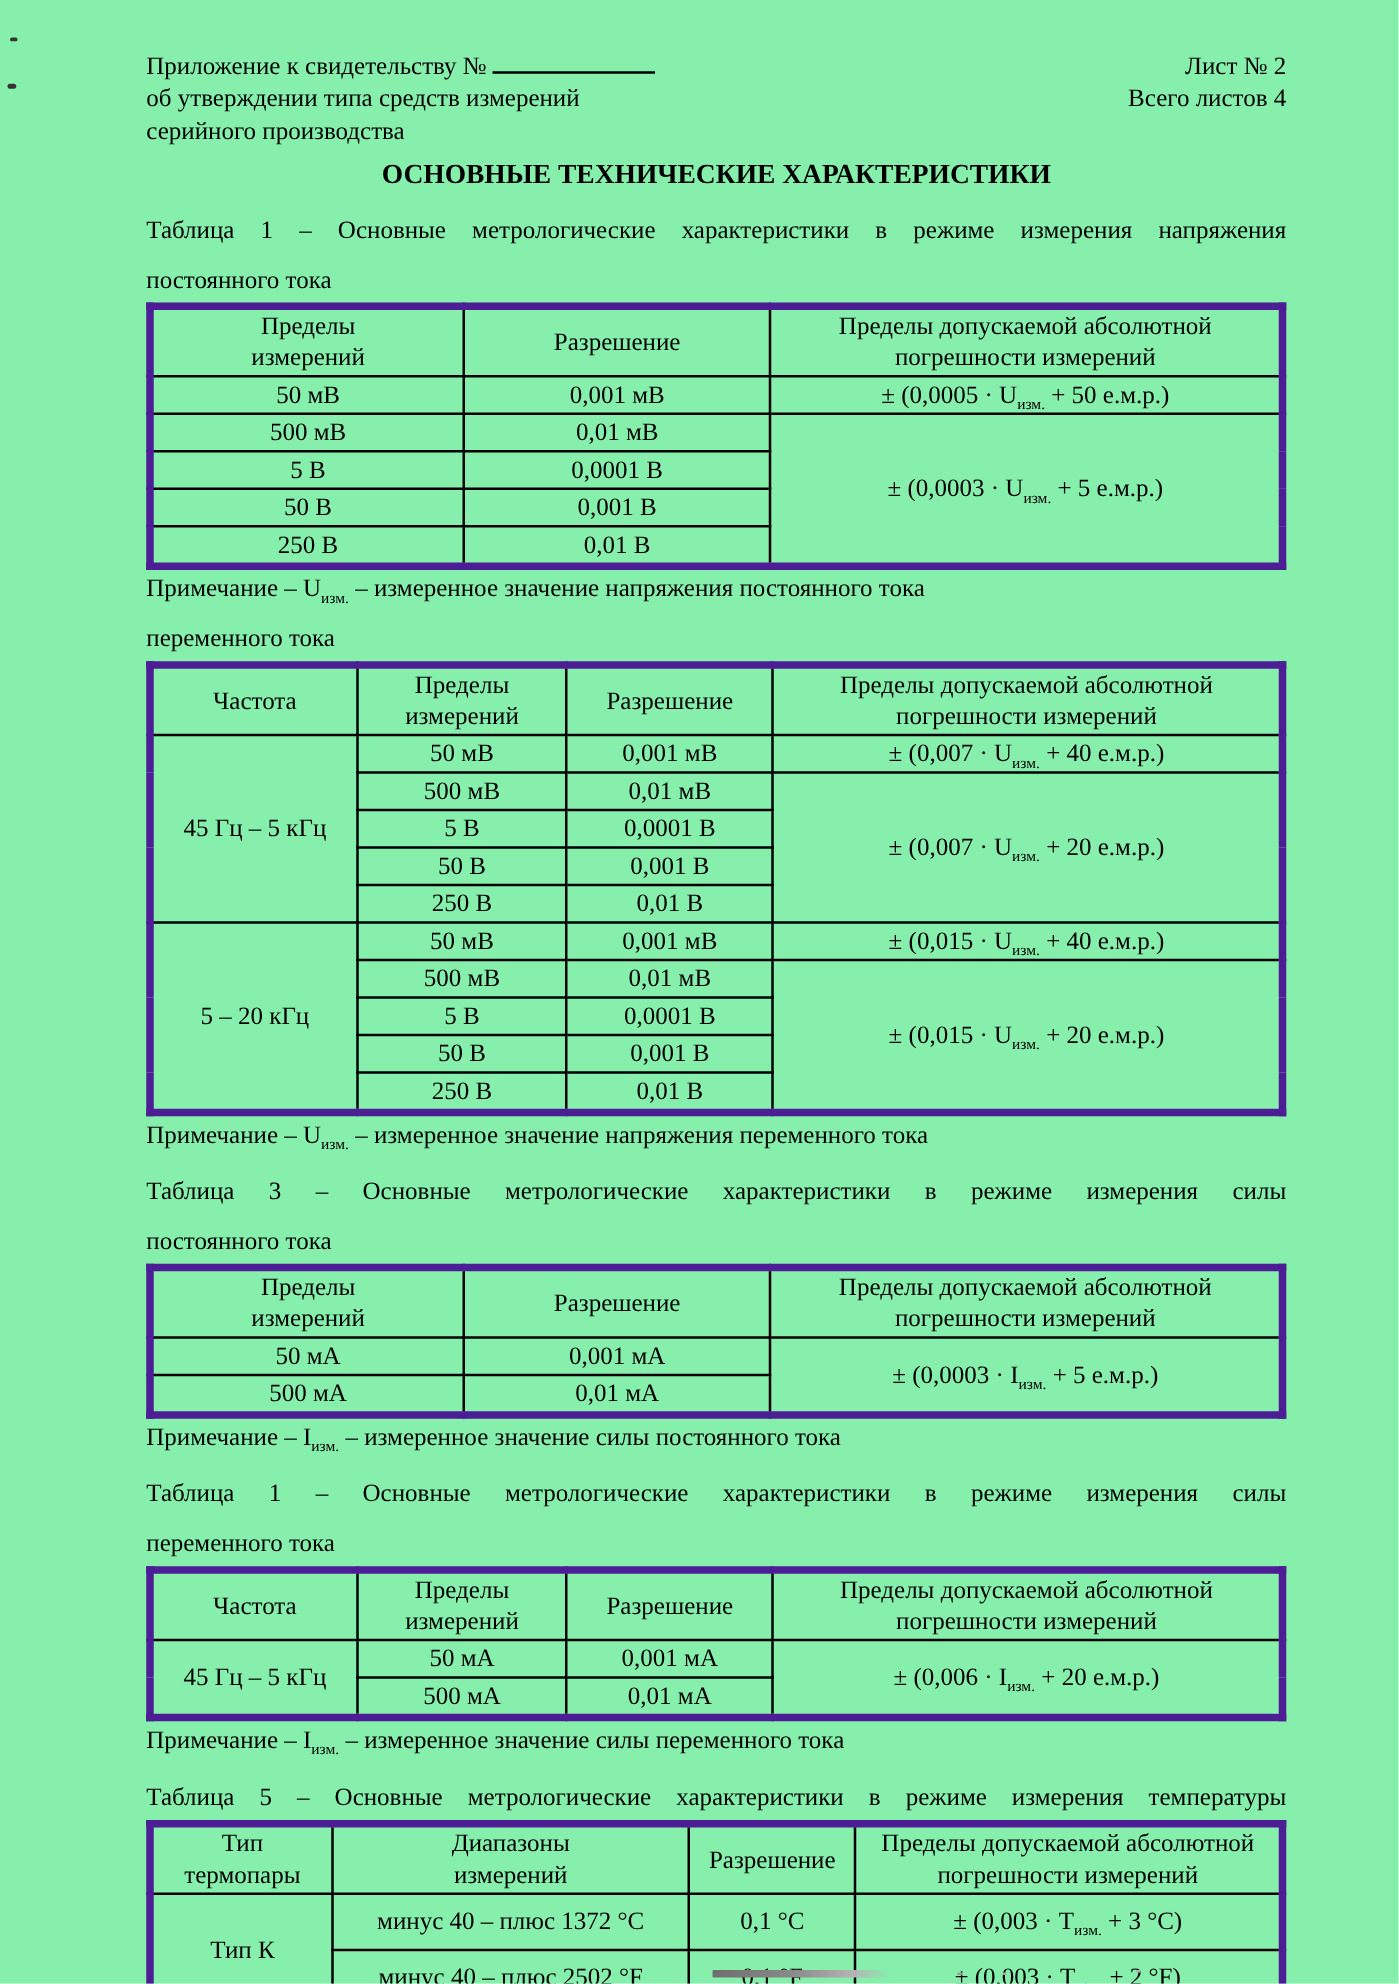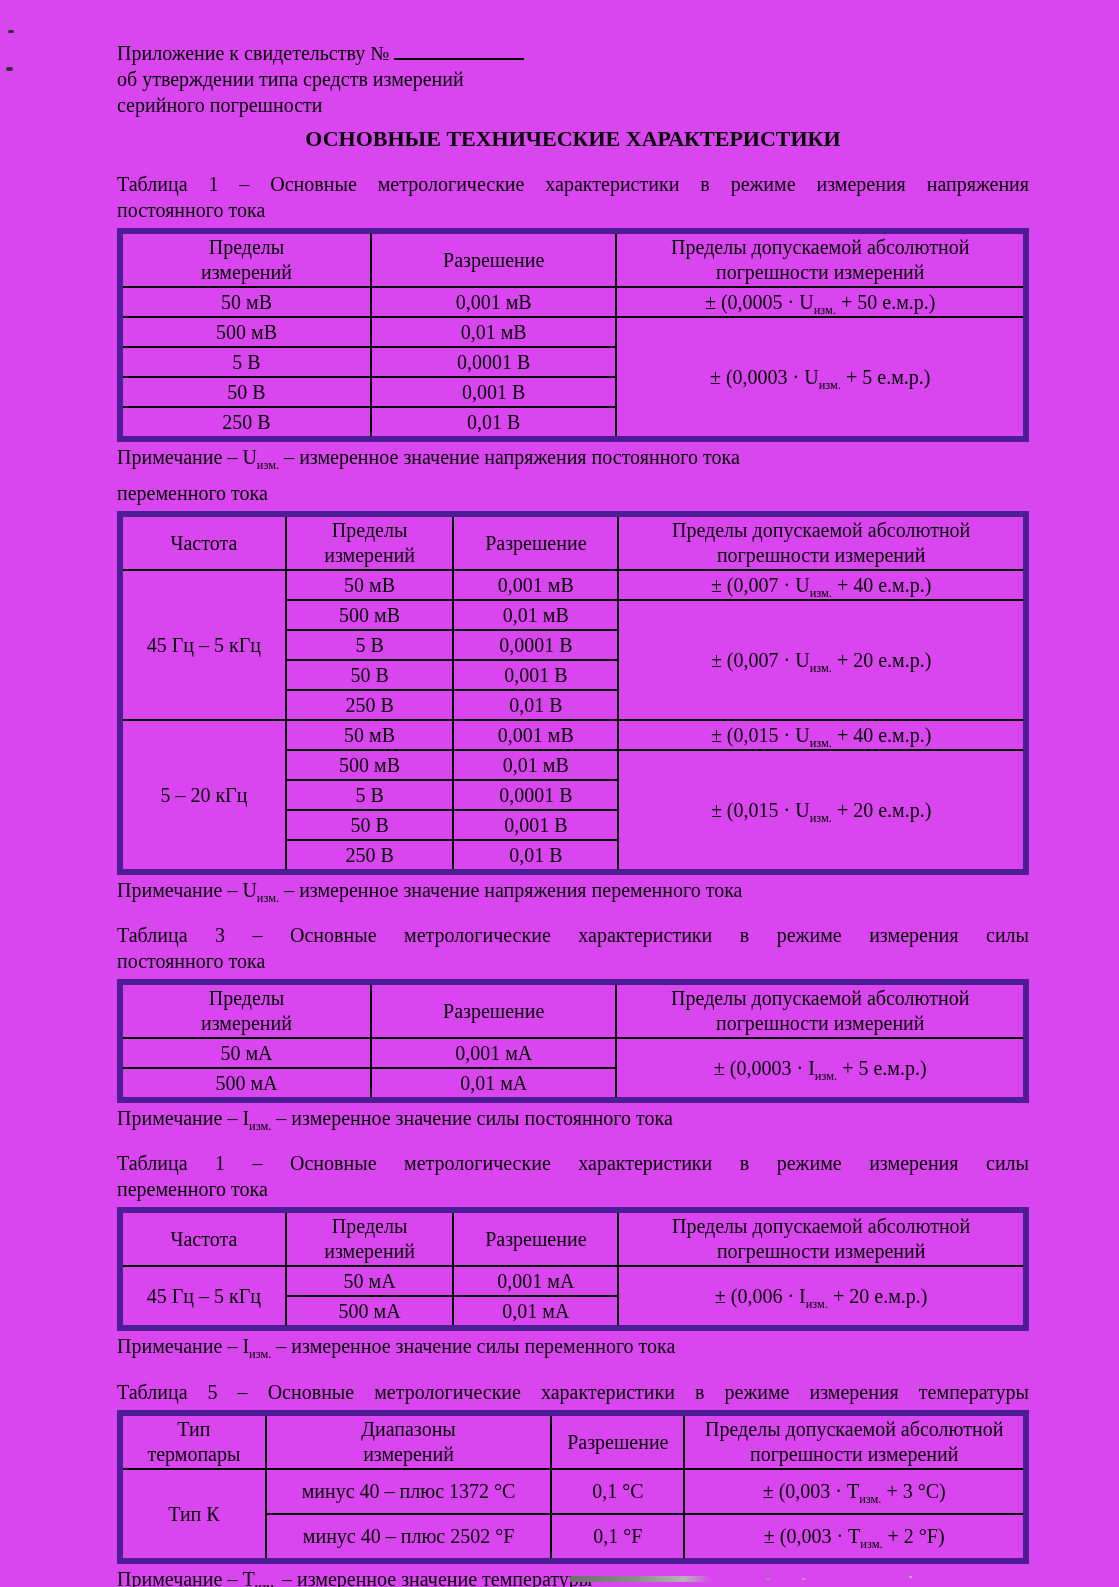--- a/index.html
+++ b/index.html
@@ -1,36 +1,36 @@
 <!DOCTYPE html>
 <html lang="ru"><head>
 <meta charset="utf-8">
 <style>
   html,body{margin:0;padding:0;background:#fff;}
   .page{
     position:relative;
     width:1119px;height:1587px;
-    background:#d946ef;color:#000;
+    background:#86efac;color:#000;
     box-sizing:border-box;
     padding:40px 90px 0 117px;
     overflow:hidden;
     font-family:"Liberation Serif","DejaVu Serif",serif;
     font-size:20px;
   }
   
   .top{display:flex;justify-content:space-between;line-height:26px;}
   .top-left{max-width:560px;}
   .top-right{text-align:right;}
   .blank-line{display:inline-block;width:130px;height:0.85em;border-bottom:2px solid #000;margin-left:5px;}
   
   .doc-title{text-align:center;font-weight:bold;font-size:22px;margin:8px 0 0 0;}
   
   .caption{margin:10px 0 5px 0;line-height:26px;}
   .caption .l1{display:block;text-align:justify;text-align-last:justify;margin-top:19px;}
-  .caption .l2{display:block;}
+  .caption .l2{display:block;margin-top:14px;}
   .caption.first{margin-top:14px;}
   .caption.last-gap{margin-top:20px;}
   
   table{border-collapse:collapse;width:100%;table-layout:fixed;font-size:20px;border:6px solid #4c1d95;}
   th,td{border:2px solid #000;text-align:center;vertical-align:middle;padding:1px 4px;font-weight:normal;overflow:hidden;}
   th{height:50px;white-space:pre-line;line-height:25px;}
   td{height:26px;}
   table.t5 td{height:41px;}
   sub{font-size:0.62em;line-height:0;font-family:Liberation Serif, serif;}
   
@@ -49,21 +49,25 @@
 
 <div class="page">
 
   <span class="artifact dot-a"></span>
   <span class="artifact dot-b"></span>
 
   <div class="top">
     <div class="top-left">
       <div><span>Приложение к свидетельству №</span><span class="blank-line"></span></div>
       <div>об утверждении типа средств измерений</div>
-      <div>серийного погрешности</div>
+      <div>серийного производства</div>
+    </div>
+    <div class="top-right">
+      <div>Лист № 2</div>
+      <div>Всего листов 4</div>
     </div>
   </div>
 
   <div class="doc-title">ОСНОВНЫЕ ТЕХНИЧЕСКИЕ ХАРАКТЕРИСТИКИ</div>
 
   <p class="caption first">
     <span class="l1">Таблица 1 – Основные метрологические характеристики в режиме измерения напряжения</span>
     <span class="l2">постоянного тока</span>
   </p>
   <table class="t1">

